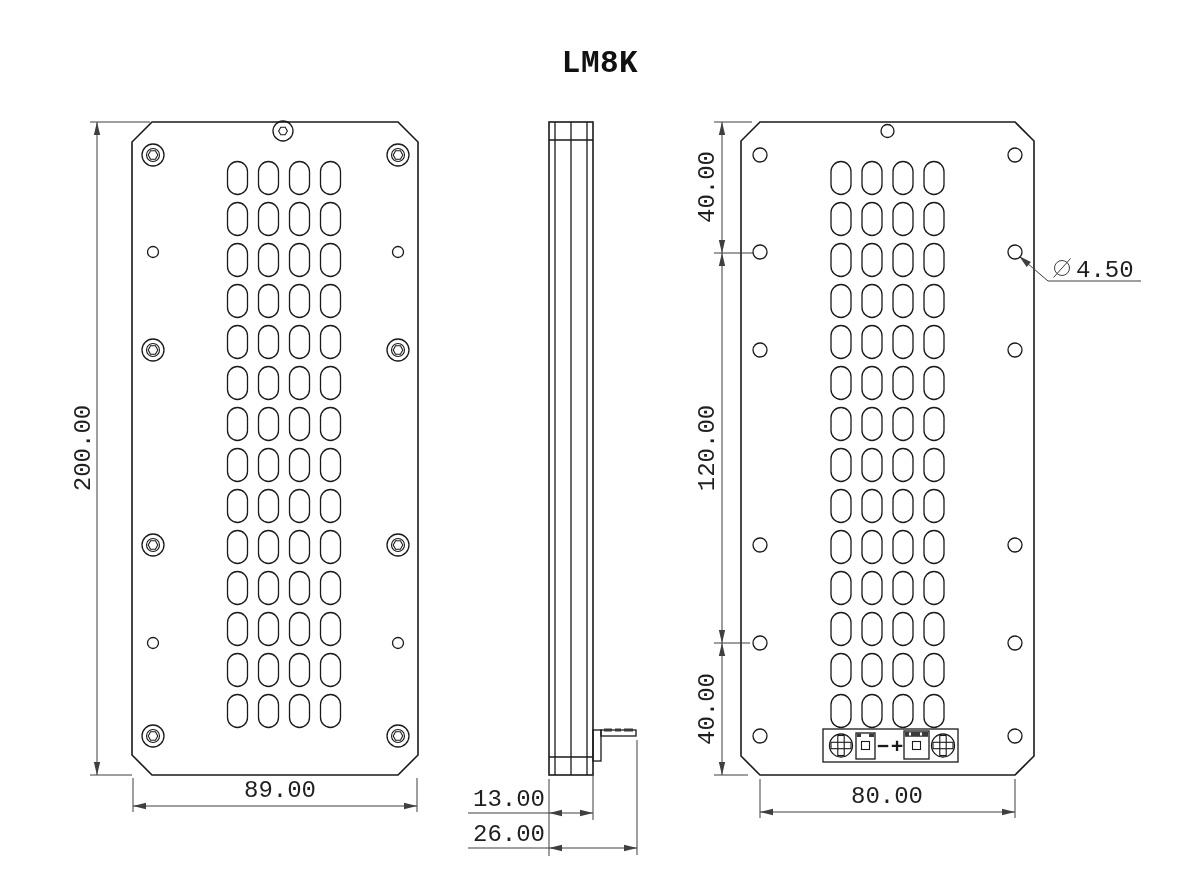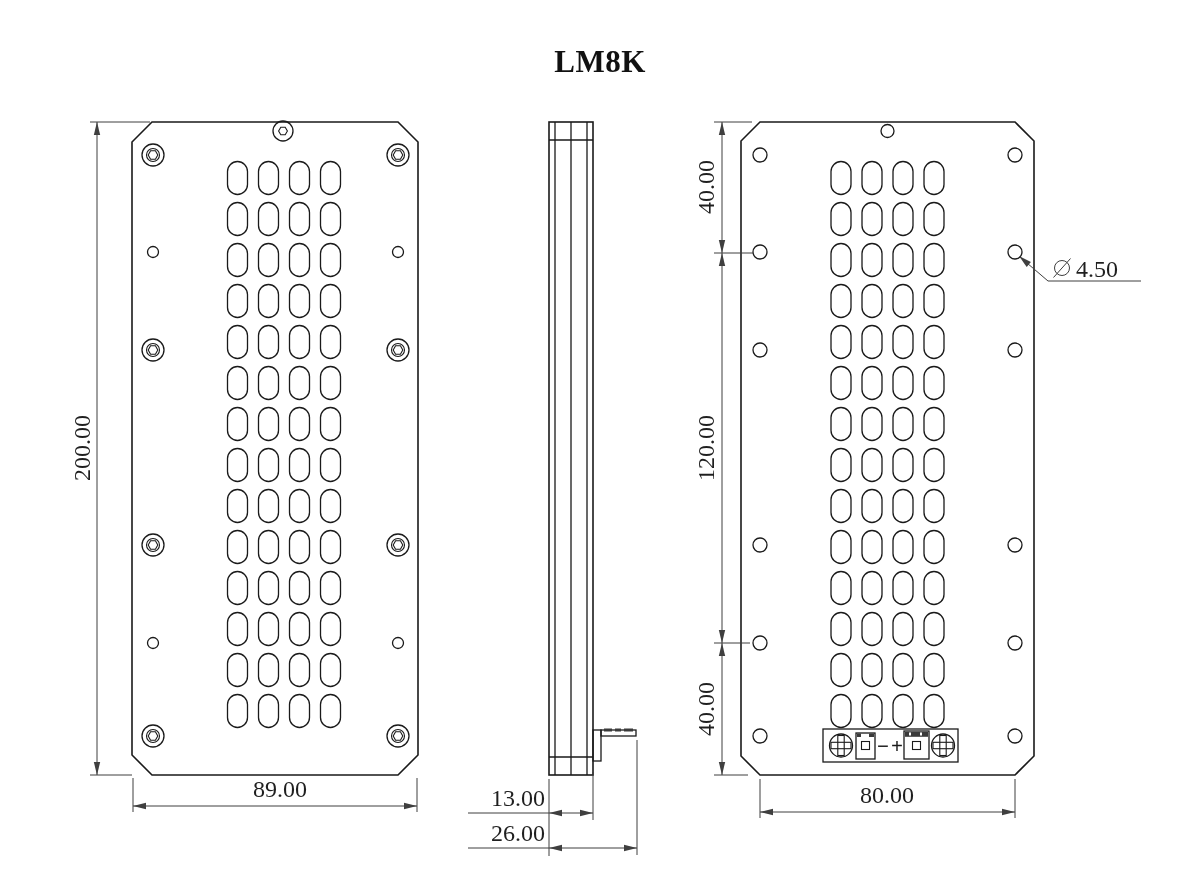--- a/index.html
+++ b/index.html
@@ -4,21 +4,21 @@
 <style>
   :root{
     --line:#1a1a1a;
     --dim:#3f3f3f;
     --text:#1f1f1f;
     --bg:#ffffff;
   }
   html,body{margin:0;padding:0;background:var(--bg);}
   .canvas{
     position:relative;width:1200px;height:870px;background:var(--bg);
-    font-family:Liberation Serif, serif;
+    font-family:Liberation Mono, monospace;
   }
   svg{display:block;}
   .edge{fill:none;stroke:var(--line);stroke-width:1.6;stroke-linejoin:miter;}
   .thin{stroke-width:1.3;}
   .hairline{stroke-width:1.1;}
   .dim{fill:none;stroke:var(--dim);stroke-width:1;}
   .arr{fill:var(--dim);stroke:none;}
   .dimtext{font-size:24px;fill:var(--text);}
   .title{font-size:31px;font-weight:bold;fill:#111;letter-spacing:0.5px;}
   .termtext{font-size:21px;font-weight:bold;fill:var(--line);}

